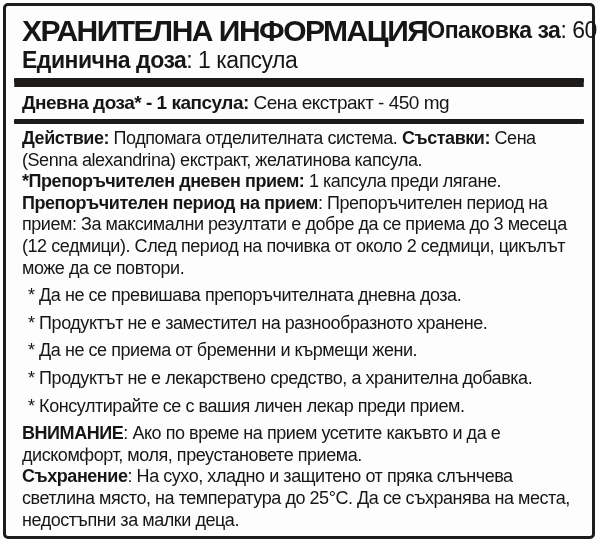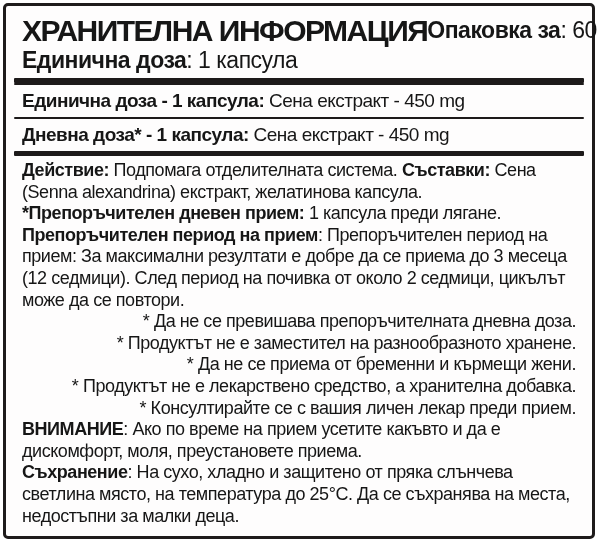--- a/index.html
+++ b/index.html
@@ -37,42 +37,41 @@
   .rule.r1 { margin-top: 6px; }
   .row {
     font-size: 19px; letter-spacing: -0.5px; line-height: 22px;
     padding: 5px 8px;
   }
   .body {
     padding: 4px 8px 0;
     font-size: 18px; line-height: 21.6px; letter-spacing: -0.45px;
   }
   .body p { margin: 0; }
-  .bullet { margin: 0; text-align: right; }
+  .bullet { margin: 6px; }
 </style>
 </head>
 <body>
 
 <div class="box">
 
   <div class="hrow">
     <h1 class="title">ХРАНИТЕЛНА ИНФОРМАЦИЯ</h1>
     <div class="kv"><span class="b">Опаковка за</span><span>: 60 дни</span></div>
   </div>
 
   <div class="hrow hrow2">
     <div class="kv"><span class="b">Единична доза</span><span>: 1 капсула</span></div>
   </div>
 
   <div class="rule thick r1"></div>
 
 
   <div class="rule"></div>
 
-  <div class="row"><span class="b">Единична доза - 1 капсула:</span><span> Сена екстракт - 450 mg</span></div>
 
   <div class="rule"></div>
 
   <div class="row"><span class="b">Дневна доза* - 1 капсула:</span><span> Сена екстракт - 450 mg</span></div>
 
   <div class="rule thick"></div>
 
   <div class="body">
     <p><span class="b">Действие:</span><span> Подпомага отделителната система. </span><span class="b">Съставки:</span><span> Сена (Senna alexandrina) екстракт, желатинова капсула. </span><span class="b">*Препоръчителен дневен прием:</span><span> 1 капсула преди лягане. </span><span class="b">Препоръчителен период на прием</span><span>: Препоръчителен период на прием: За максимални резултати е добре да се приема до 3 месеца (12 седмици). След период на почивка от около 2 седмици, цикълът може да се повтори.</span></p>
 

